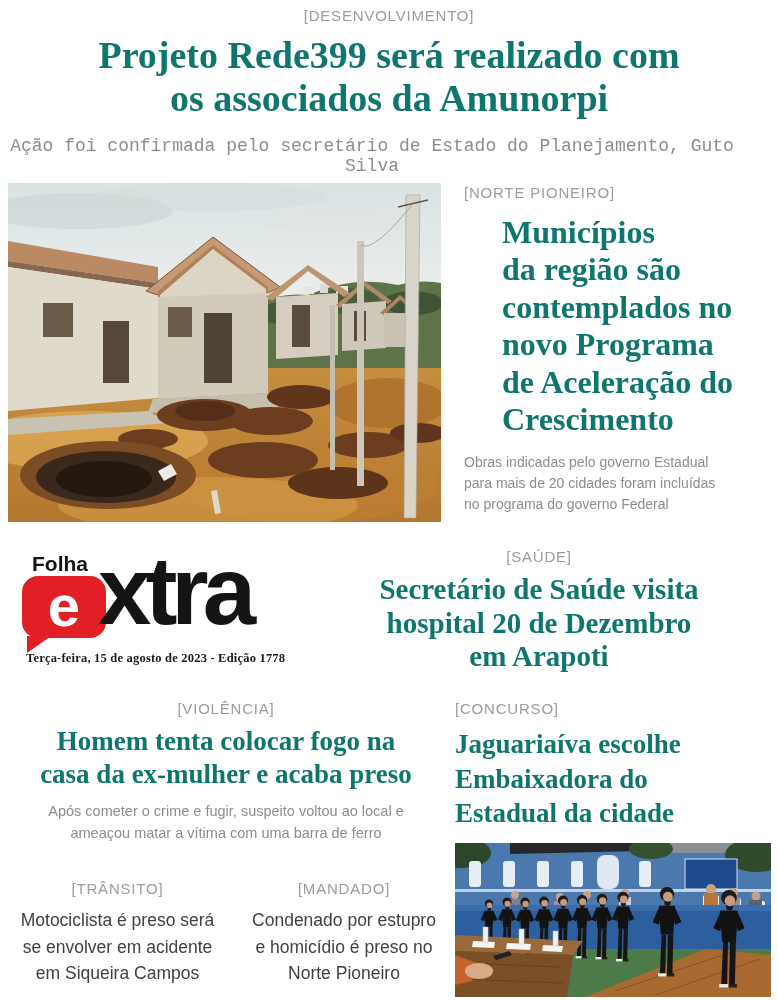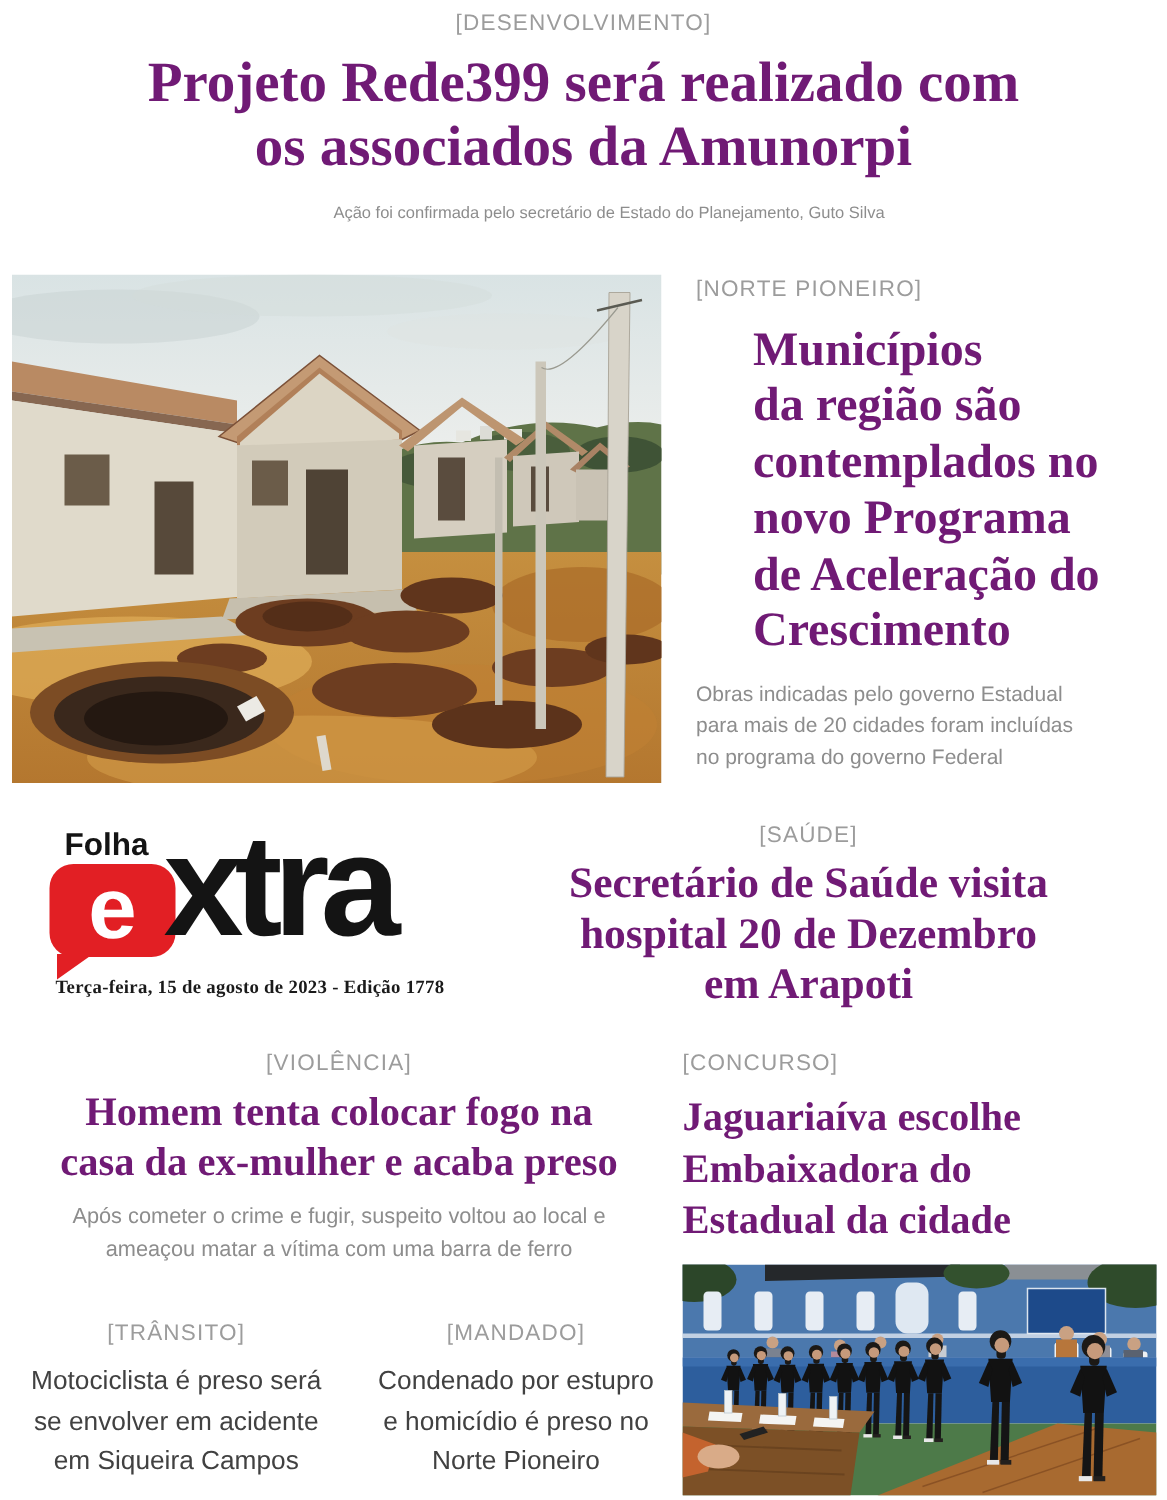--- a/index.html
+++ b/index.html
@@ -8,47 +8,47 @@
     font-family:"Liberation Sans","DejaVu Sans",sans-serif;
     padding-left:46px;
   }
   .abs{position:absolute;}
   .tag{
     color:#9c9c9c;font-size:15px;letter-spacing:0.8px;
     font-family:"Liberation Sans","DejaVu Sans",sans-serif;
   }
   .headline{
     font-family:"Liberation Serif","DejaVu Serif",serif;
-    font-weight:bold;color:#701a75;white-space:pre-line;
+    font-weight:bold;color:#0f766e;white-space:pre-line;
   }
   .subhead{
     color:#8d8d8d;white-space:pre-line;
     font-family:"Liberation Sans","DejaVu Sans",sans-serif;
   }
   .smallnews{
     color:#414141;white-space:pre-line;
     font-family:"Liberation Sans","DejaVu Sans",sans-serif;
   }
   .center{text-align:center;}
 
   
   #lead-tag{top:7px;left:0;width:778px;}
   #lead-headline{top:34px;left:19px;width:740px;font-size:38px;line-height:1.12;}
-  #lead-sub{top:136px;left:36px;width:740px;font-size:11px;}
+  #lead-sub{top:136px;left:2px;width:740px;font-size:18px;font-family:Liberation Mono, monospace;}
 
   
   #houses-photo{left:8px;top:183px;width:433px;height:339px;}
 
   
   #np-col{left:464px;top:184px;width:318px;}
   #np-col .headline{font-size:32px;line-height:1.17;margin-top:13px;margin-left:38px;}
   #np-col .subhead{font-size:14px;line-height:1.5;margin-top:13px;}
 
   
-  #masthead{left:23px;top:550px;width:292px;height:128px;}
+  #masthead{left:12px;top:550px;width:292px;height:128px;}
   #folha-wordmark{
     position:absolute;left:20px;top:2px;font-size:21px;font-weight:600;color:#141414;
   }
   #logo-bubble{
     position:absolute;left:10px;top:26px;width:84px;height:62px;
     background:#e21f24;border-radius:16px;
   }
   #logo-bubble::after{
     content:"";position:absolute;left:5px;bottom:-15px;width:0;height:0;
     border-top:17px solid #e21f24;border-right:24px solid transparent;

